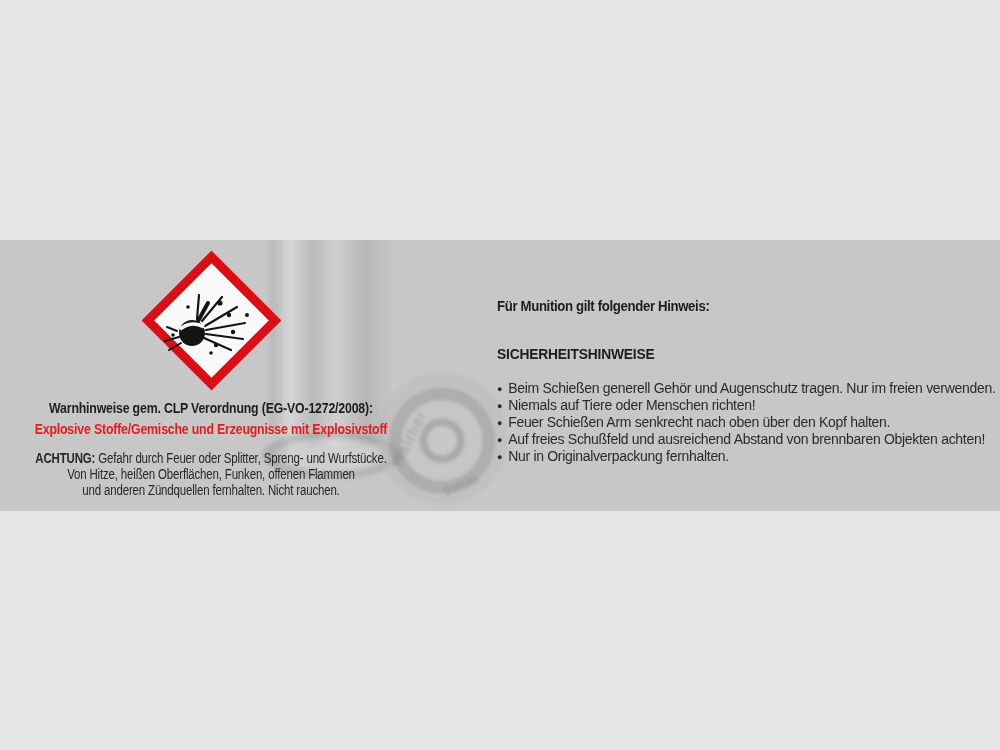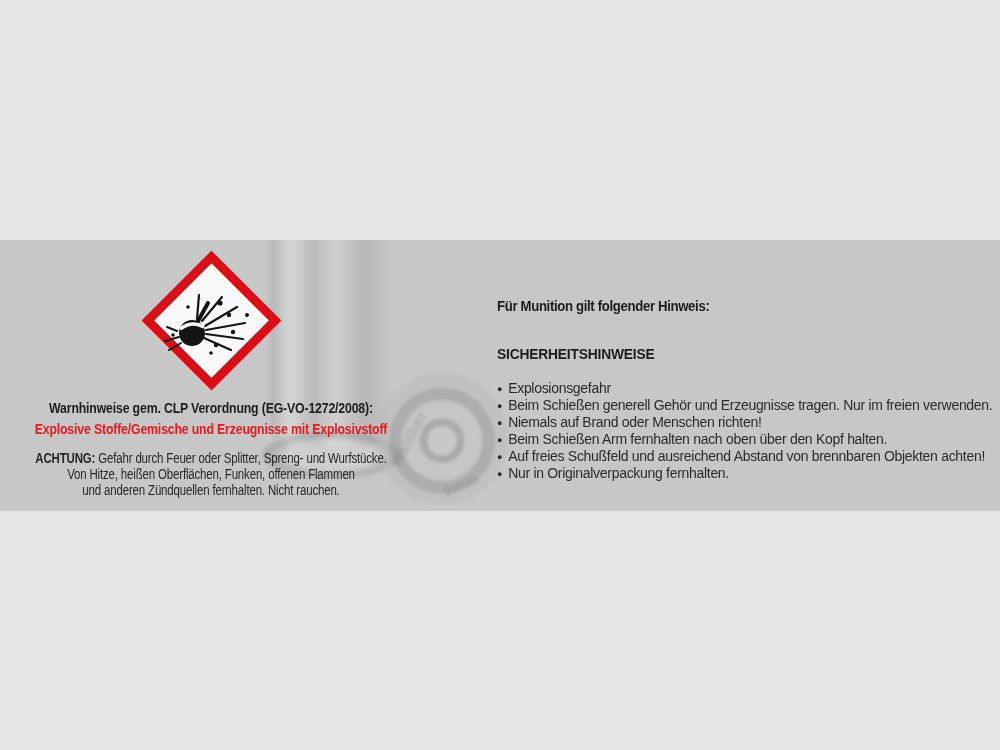--- a/index.html
+++ b/index.html
@@ -163,23 +163,22 @@
       <div class="lt-class" style="color: rgb(232, 25, 31);">Explosive Stoffe/Gemische und Erzeugnisse mit Explosivstoff</div>
       <div class="lt-body"><b>ACHTUNG:</b><span> Gefahr durch Feuer oder Splitter, Spreng- und Wurfstücke.</span></div>
       <div class="lt-line">Von Hitze, heißen Oberflächen, Funken, offenen Flammen</div>
       <div class="lt-line">und anderen Zündquellen fernhalten. Nicht rauchen.</div>
     </div>
 
     <div class="right-text">
       <div class="rt-intro">Für Munition gilt folgender Hinweis:</div>
       <div class="rt-heading">SICHERHEITSHINWEISE</div>
       <ul class="bullets">
-          <li><span class="dot">●</span><span>Explosionsgefahr</span></li>
-          <li><span class="dot">●</span><span>Beim Schießen generell Gehör und Erzeugnisse tragen. Nur im freien verwenden.</span></li>
-          <li><span class="dot">●</span><span>Niemals auf Brand oder Menschen richten!</span></li>
-          <li><span class="dot">●</span><span>Beim Schießen Arm fernhalten nach oben über den Kopf halten.</span></li>
+          <li><span class="dot">●</span><span>Beim Schießen generell Gehör und Augenschutz tragen. Nur im freien verwenden.</span></li>
+          <li><span class="dot">●</span><span>Niemals auf Tiere oder Menschen richten!</span></li>
+          <li><span class="dot">●</span><span>Feuer Schießen Arm senkrecht nach oben über den Kopf halten.</span></li>
           <li><span class="dot">●</span><span>Auf freies Schußfeld und ausreichend Abstand von brennbaren Objekten achten!</span></li>
           <li><span class="dot">●</span><span>Nur in Originalverpackung fernhalten.</span></li>
         </ul>
     </div>
 
   </div>
 </div>
 
 </body></html>

